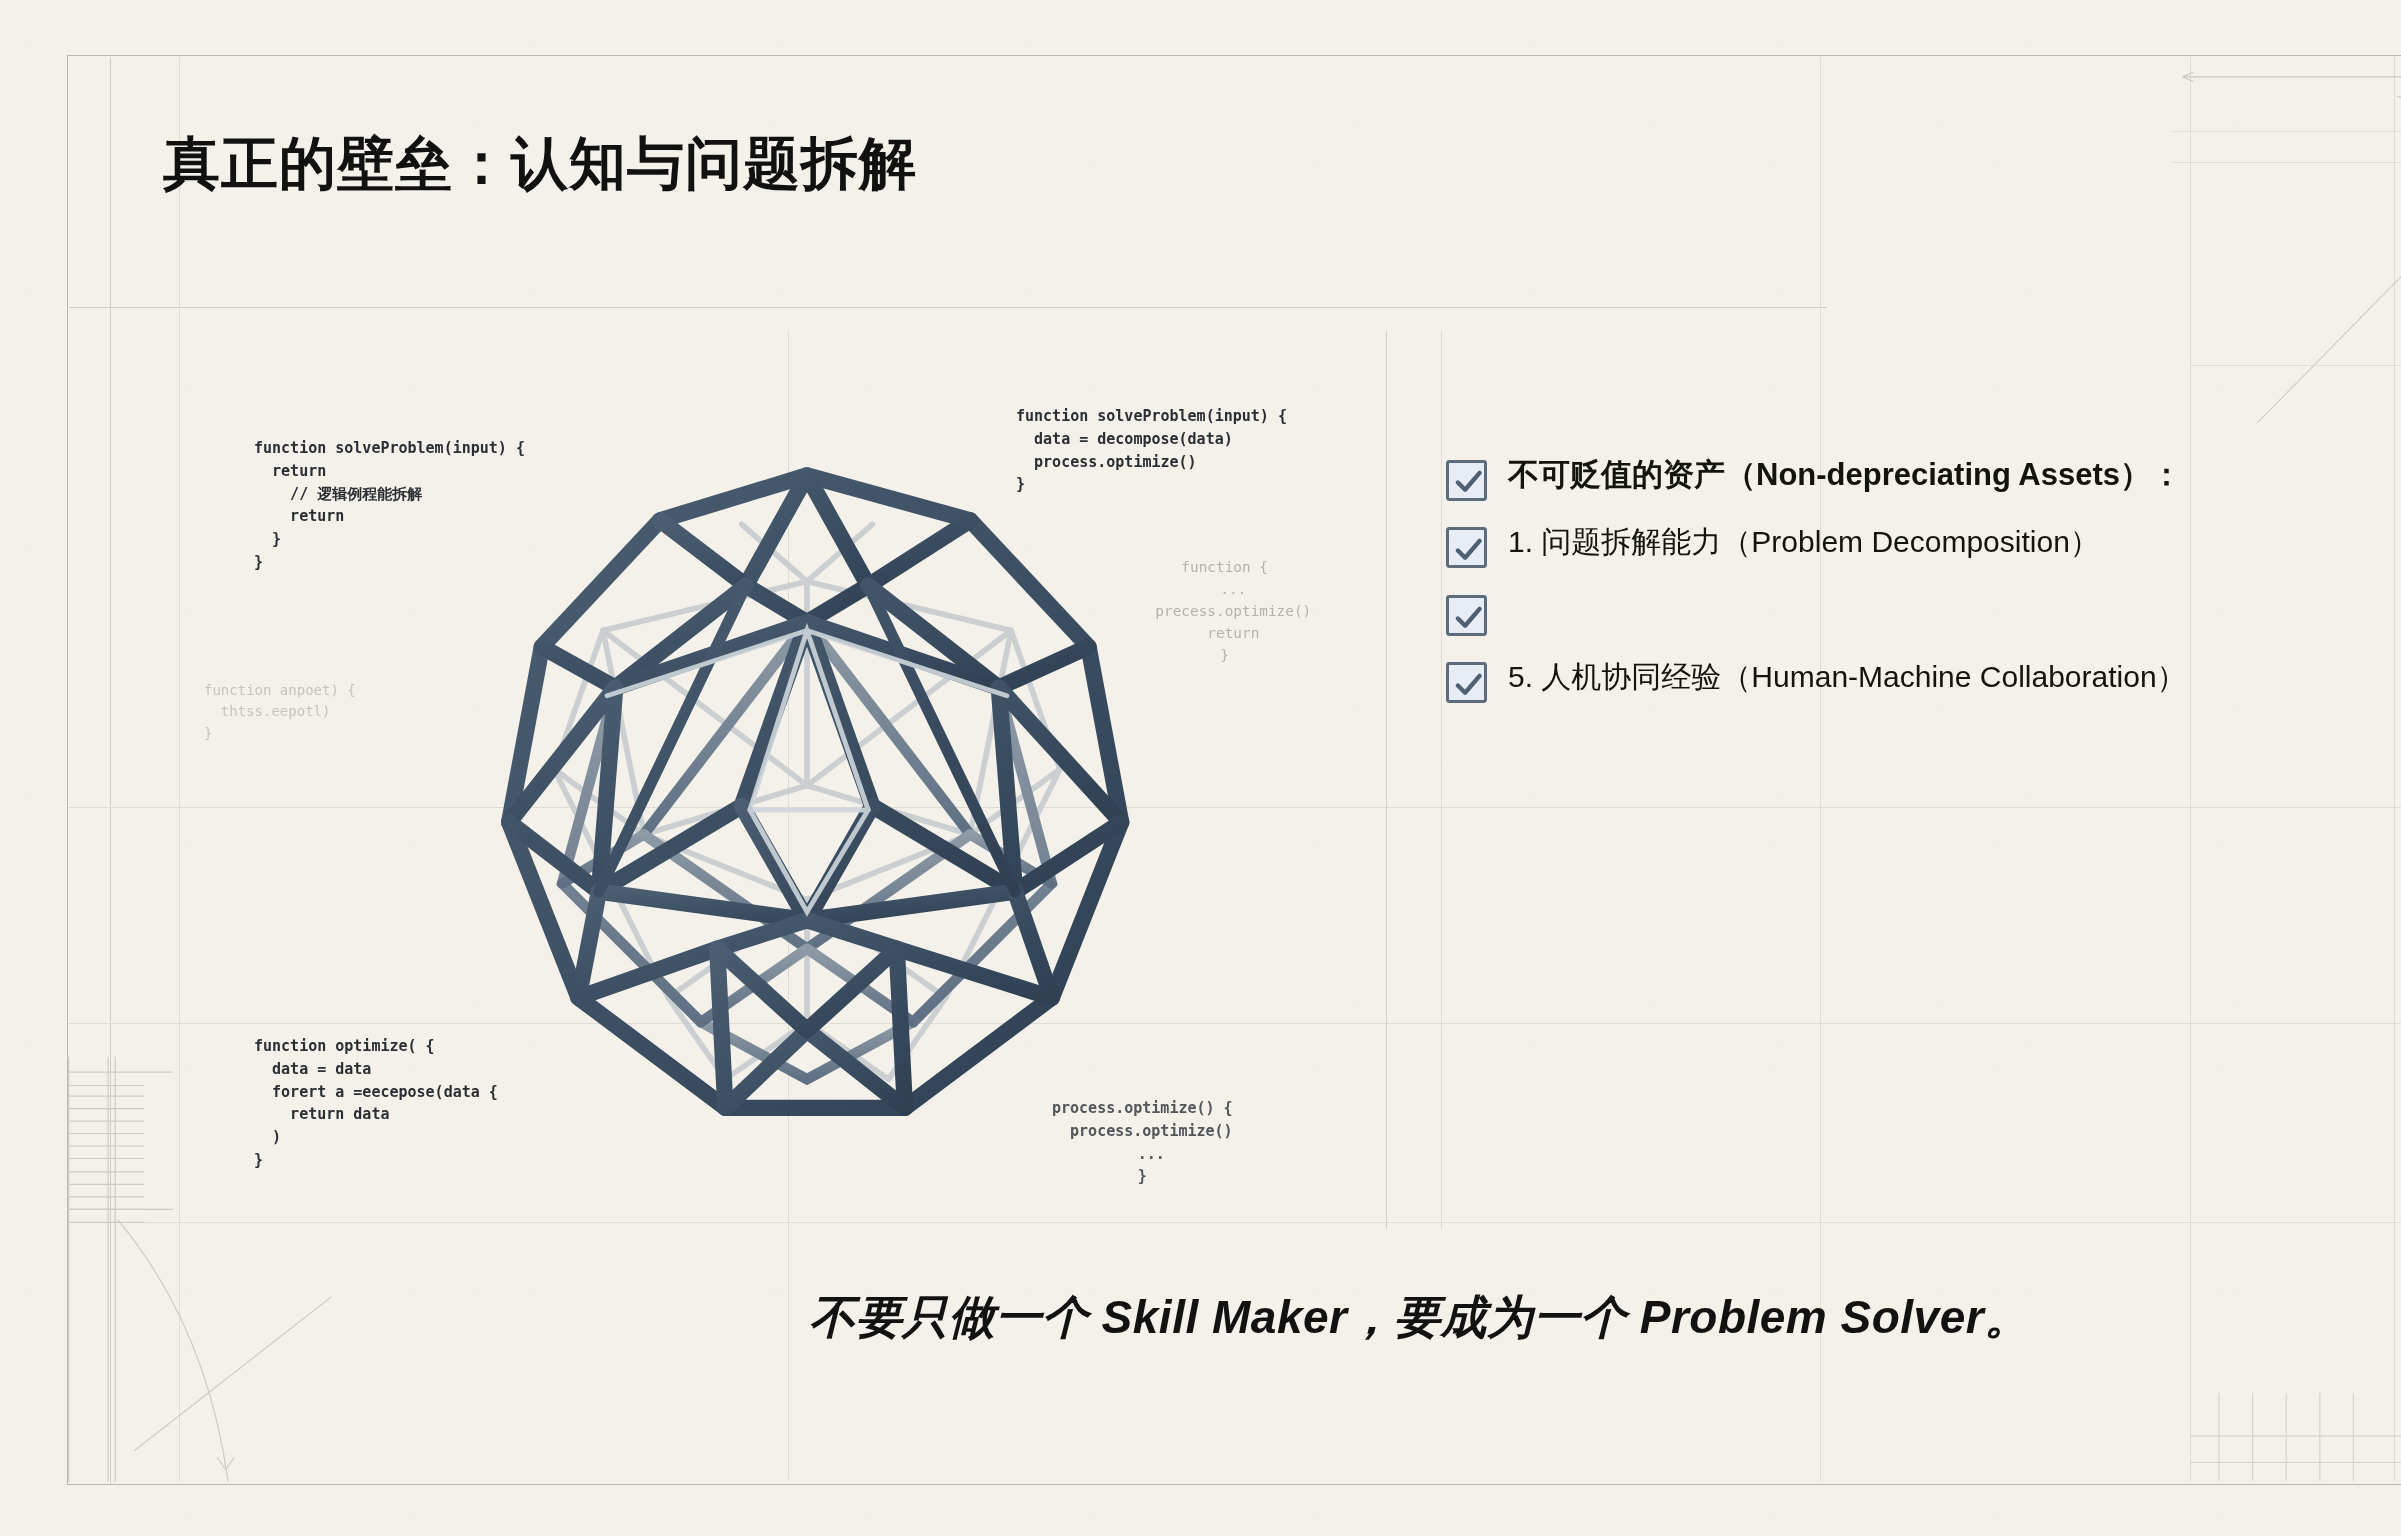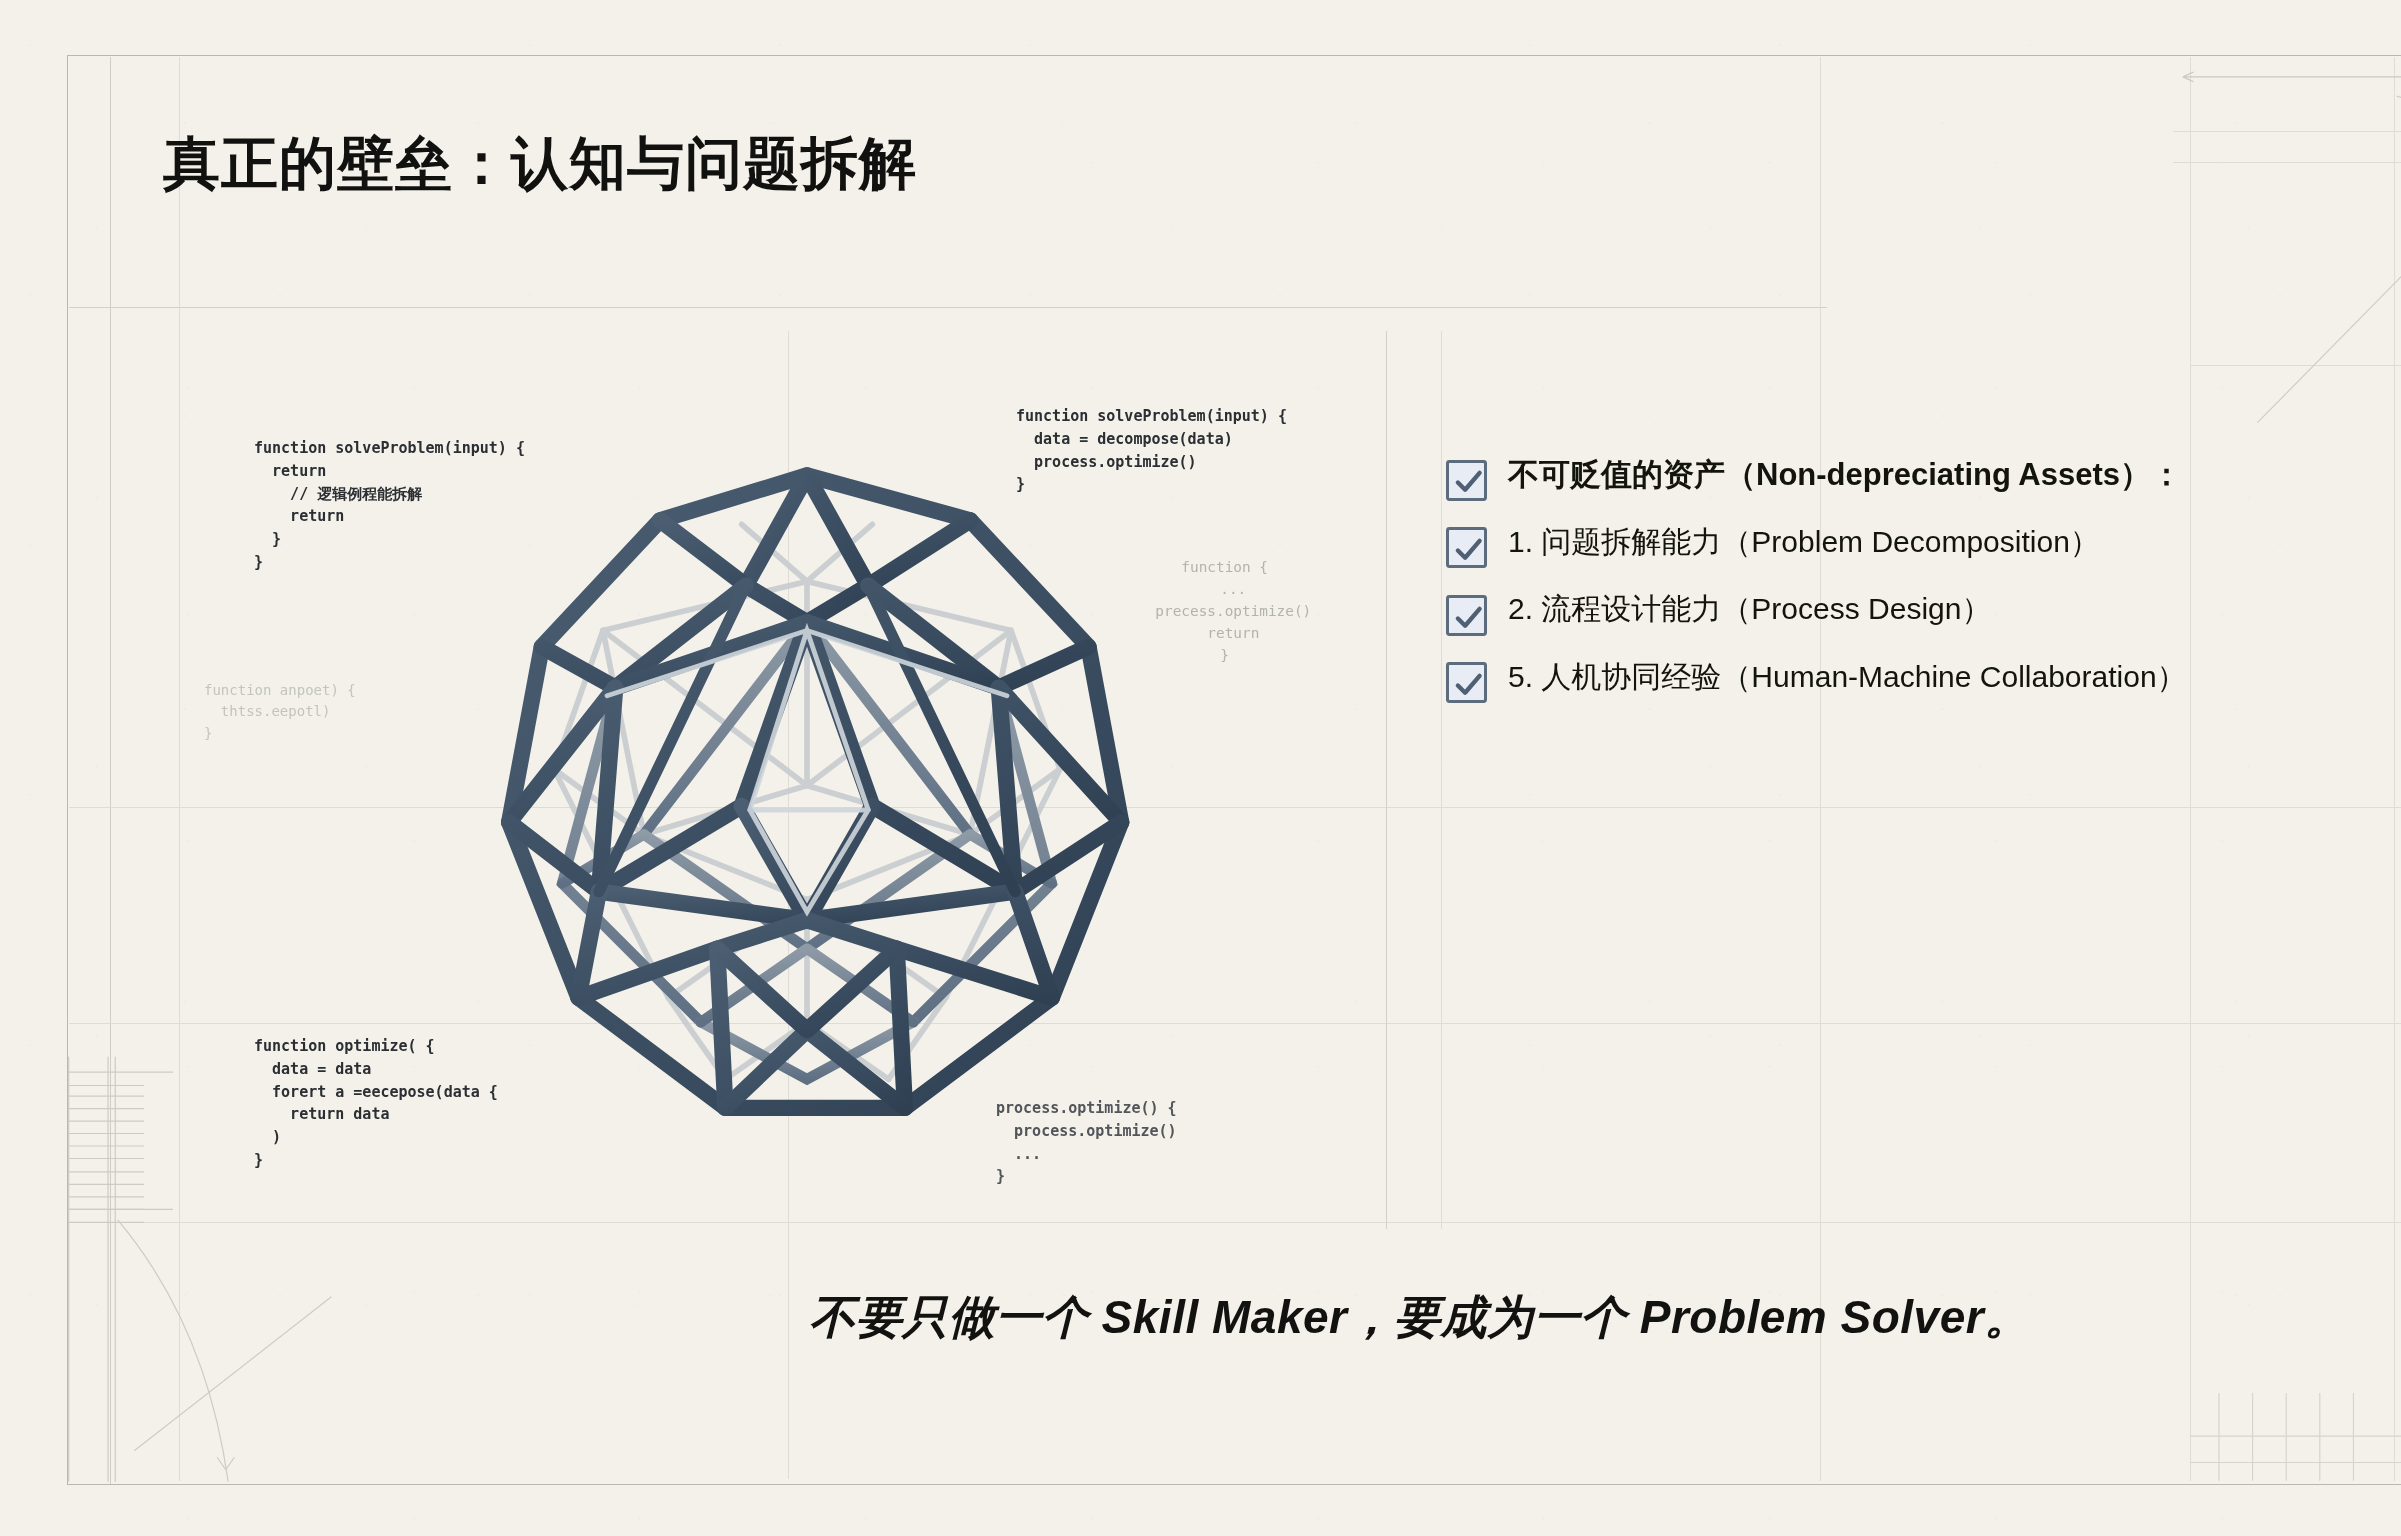--- a/index.html
+++ b/index.html
@@ -285,21 +285,21 @@
   ...
   precess.optimize()
   return
 }</div>
 <div class="code dark" style="left:254px;top:1035px;">function optimize( {
   data = data
   forert a =eecepose(data {
     return data
   )
 }</div>
-<div class="code mid" style="left:996px;top:1097px;">process.optimize() {
+<div class="code mid" style="left:1052px;top:1097px;text-align:center;">process.optimize() {
   process.optimize()
   ...
 }</div>
 
 <div class="check-col">
 
   <div class="check-row">
     <span class="cbox">
       <svg viewBox="0 0 60 58">
           <path d="M8 30 L23 45 L53 10" stroke="#4f6075" stroke-width="9" fill="none" stroke-linecap="round" stroke-linejoin="round"></path>
@@ -316,21 +316,20 @@
     </span>
     <span class="citem reg">1. 问题拆解能力（Problem Decomposition）</span>
   </div>
 
   <div class="check-row">
     <span class="cbox">
       <svg viewBox="0 0 60 58">
           <path d="M8 30 L23 45 L53 10" stroke="#4f6075" stroke-width="9" fill="none" stroke-linecap="round" stroke-linejoin="round"></path>
         </svg>
     </span>
-    <span class="citem reg">2. 流程设计能力（Process Design）</span>
   </div>
 
   <div class="check-row">
     <span class="cbox">
       <svg viewBox="0 0 60 58">
           <path d="M8 30 L23 45 L53 10" stroke="#4f6075" stroke-width="9" fill="none" stroke-linecap="round" stroke-linejoin="round"></path>
         </svg>
     </span>
     <span class="citem reg">5. 人机协同经验（Human-Machine Collaboration）</span>
   </div>

